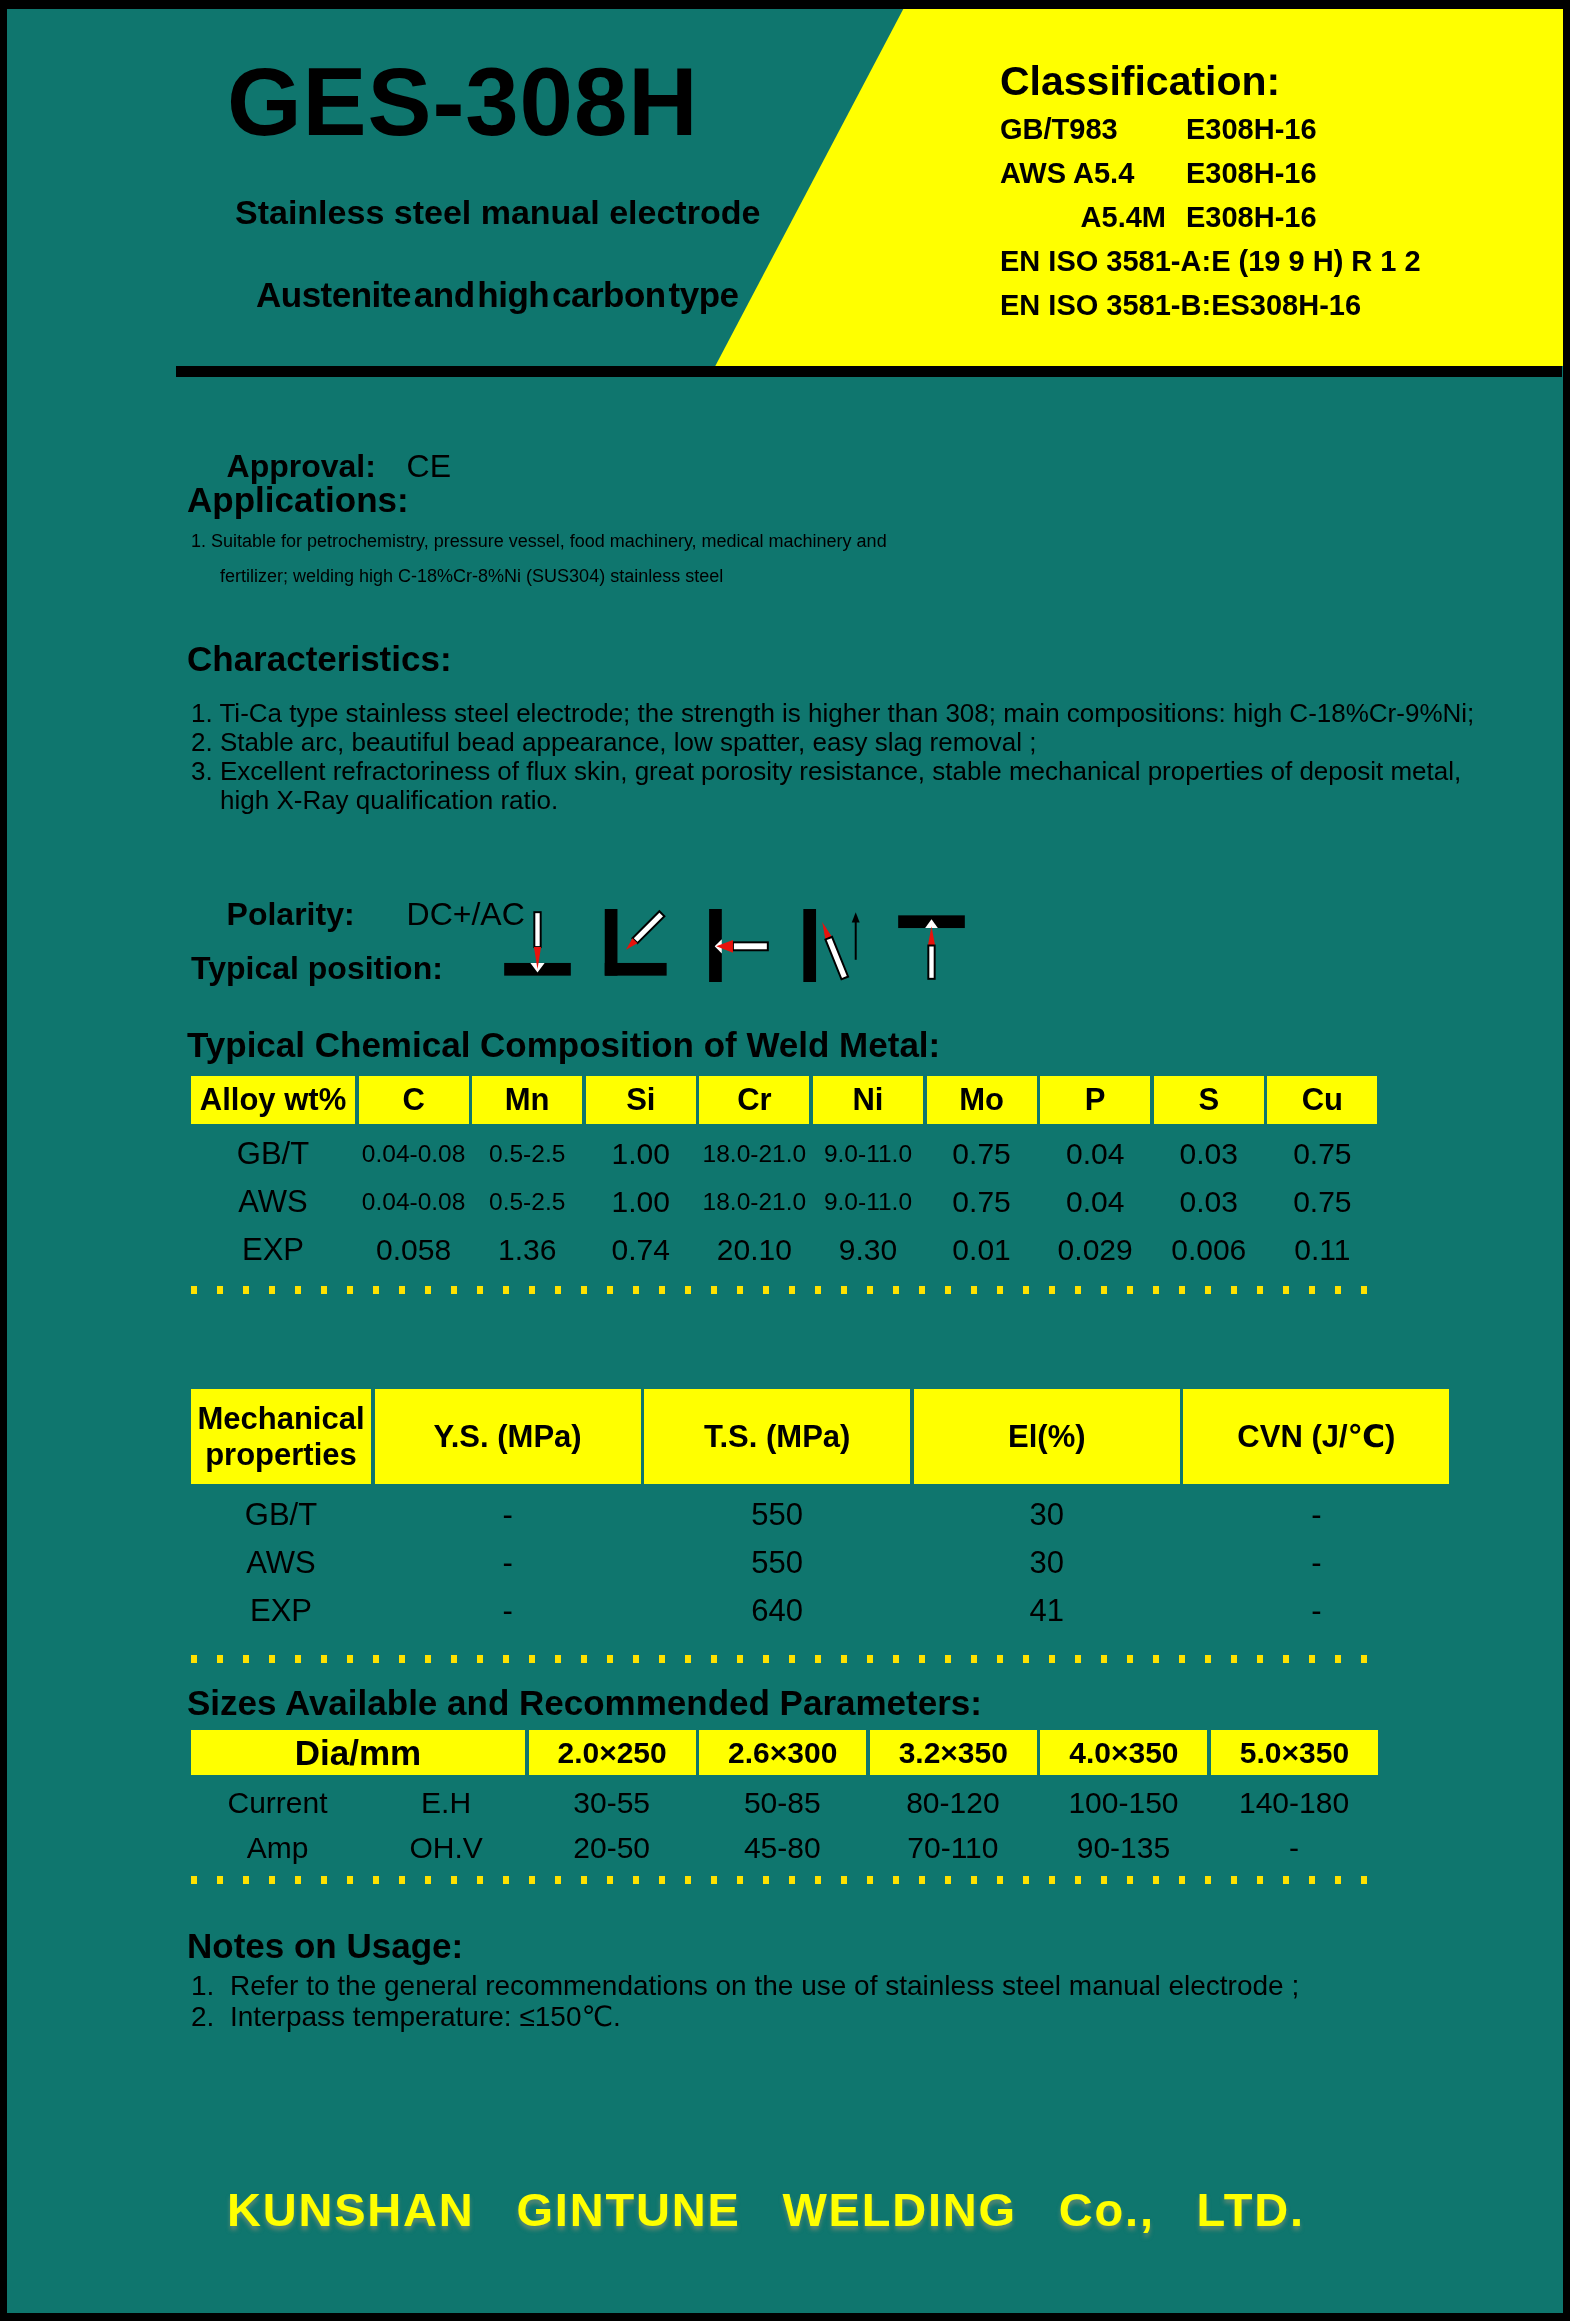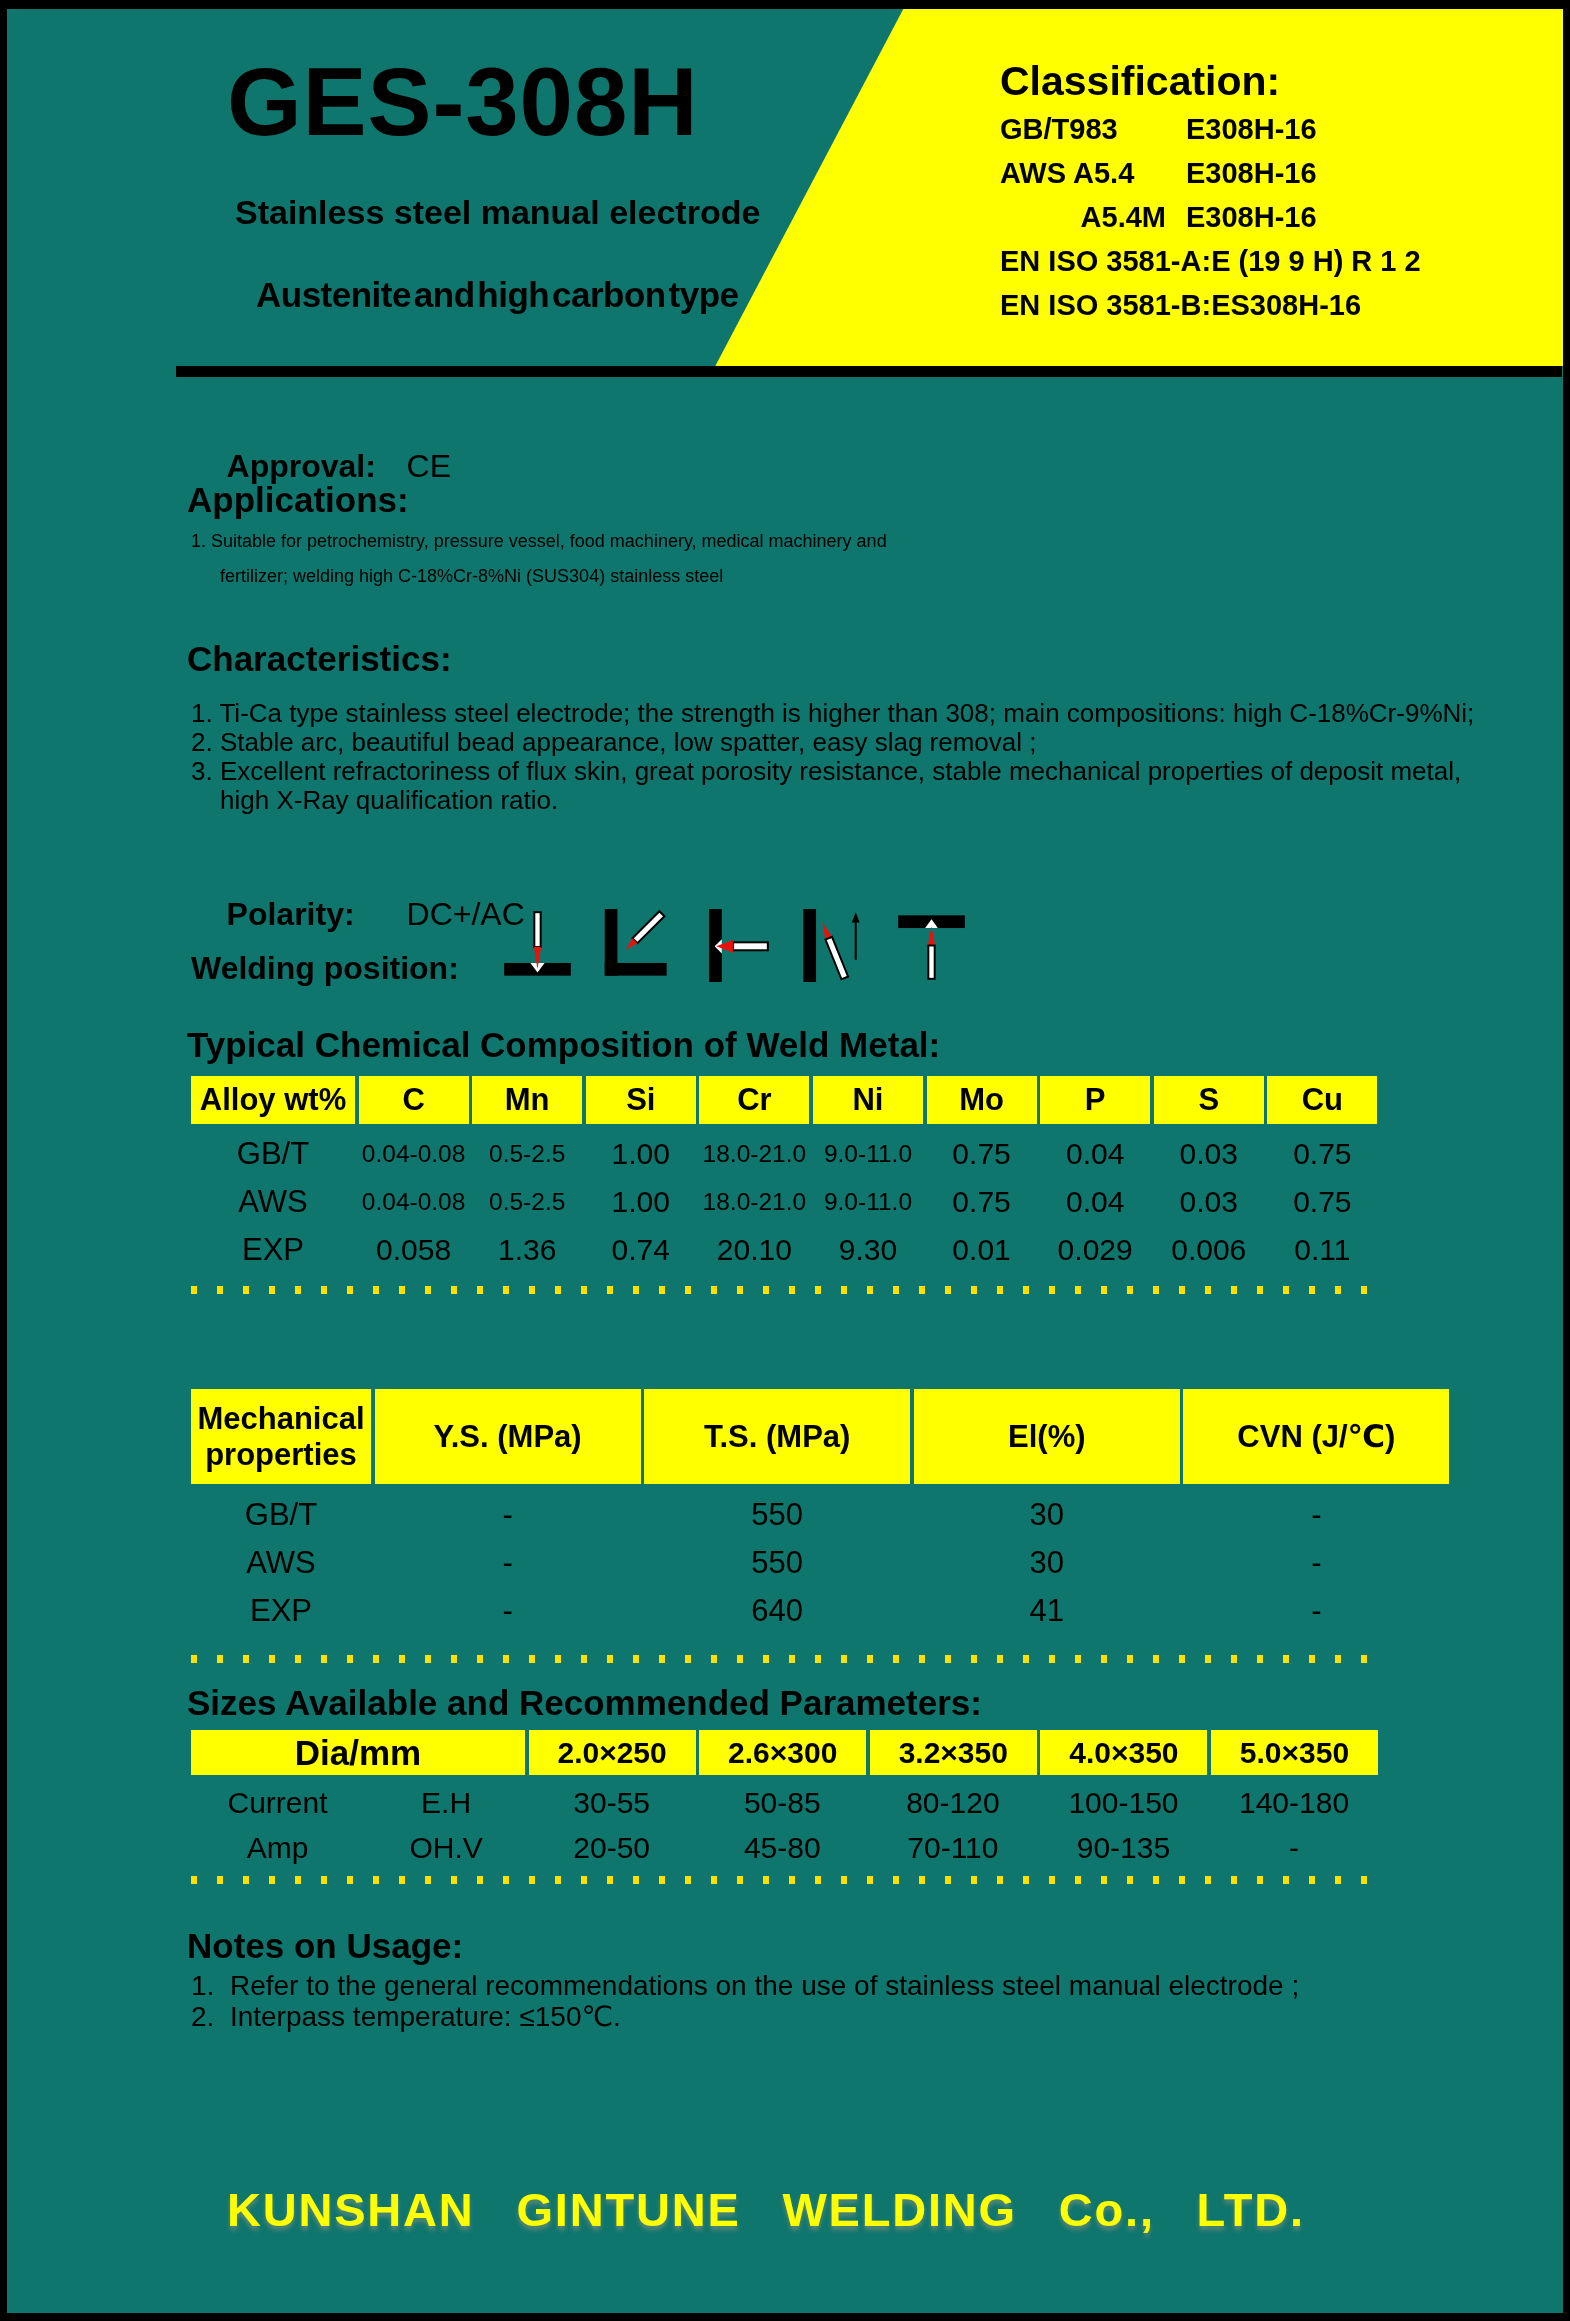--- a/index.html
+++ b/index.html
@@ -136,21 +136,21 @@
       <div class="bodyline">1. Ti-Ca type stainless steel electrode; the strength is higher than 308; main compositions: high C-18%Cr-9%Ni;</div>
       <div class="bodyline">2. Stable arc, beautiful bead appearance, low spatter, easy slag removal ;</div>
       <div class="bodyline">3. Excellent refractoriness of flux skin, great porosity resistance, stable mechanical properties of deposit metal,</div>
       <div class="bodyline indent">high X-Ray qualification ratio.</div>
     </div>
 
   <div class="kvline polarity">
     <span class="lab">Polarity:</span><span>DC+/AC</span>
   </div>
 
-  <div class="weld-label">Welding position:</div>
+  <div class="weld-label">Typical position:</div>
   <div class="icons">
     <svg width="73" height="73" viewBox="0 0 92 92">
       <rect x="4" y="68" width="84" height="16" fill="#000"></rect>
       <polygon points="37,68 55,68 46,80" fill="#fff"></polygon>
       <rect x="42" y="4" width="8" height="44" fill="#fff" stroke="#000" stroke-width="2.5"></rect>
       <polygon points="41.5,48 50.5,48 46,76" fill="#e8120c"></polygon>
     </svg>
     <svg width="73" height="73" viewBox="0 0 92 92">
       <rect x="6" y="0" width="16" height="84" fill="#000"></rect>
       <rect x="6" y="68" width="78" height="16" fill="#000"></rect>

